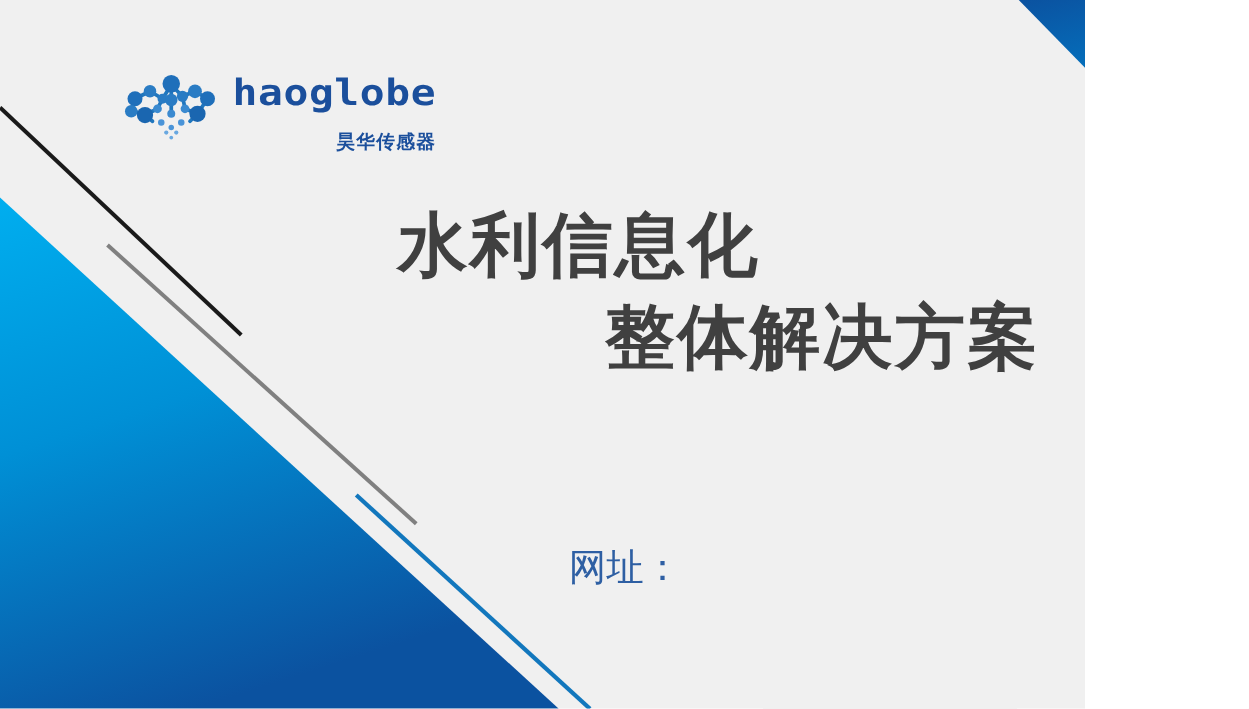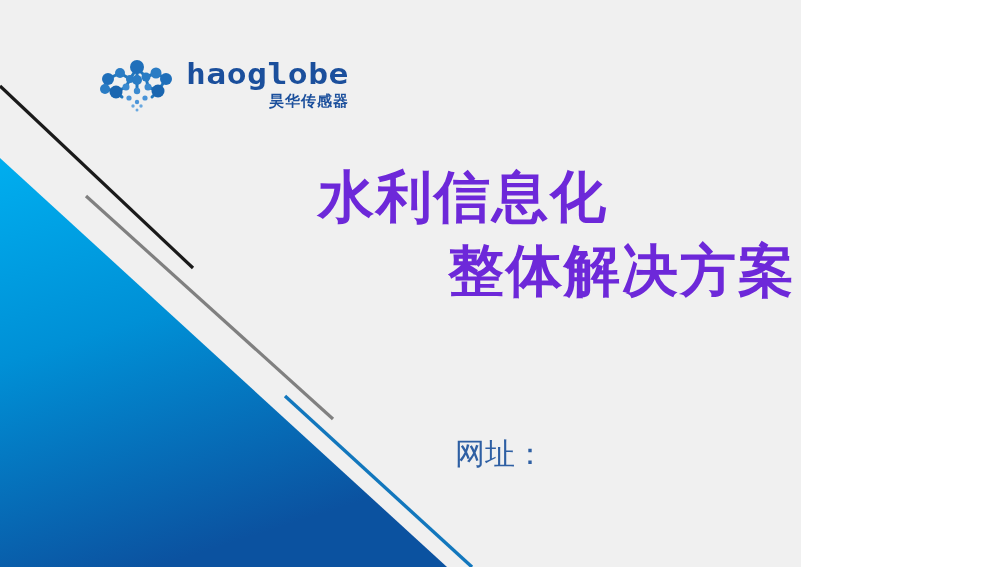--- a/index.html
+++ b/index.html
@@ -2,21 +2,21 @@
 <html><head>
 <meta charset="utf-8">
 <style>
   html, body {
     margin: 0;
     padding: 0;
     background: #ffffff;
   }
   #slide {
     position: relative;
-    width: 801px;
+    width: 868px;
     height: 567px;
     overflow: hidden;
     background: #F0F0F0;
     font-family: "Liberation Sans", sans-serif;
   }
   .bg-svg {
     position: absolute;
     left: 0; top: 0;
     width: 999px;
     height: 567px;
@@ -46,46 +46,46 @@
     font-family: "DejaVu Sans Mono", monospace;
     font-size: 33px;
     font-weight: 700;
     letter-spacing: 0.5px;
     color: #1B4F9C;
     line-height: 1;
     transform: scaleY(0.88);
     transform-origin: left top;
   }
   .logo-sub {
-    font-family: Liberation Serif, serif;
+    font-family: Liberation Sans, sans-serif;
     font-size: 15px;
     font-weight: 700;
     color: #1B4F9C;
     letter-spacing: 1px;
-    margin-top: 2px;
+    margin-top: 14px;
     line-height: 1;
   }
   
   .title-wrap {
     position: absolute;
     left: 0;
     top: 160px;
     width: 999px;
   }
   .title-line {
     font-family: "DejaVu Sans", sans-serif;
     font-weight: 700;
     font-size: 56px;
-    color: #6d28d9;
+    color: #404040;
     letter-spacing: 2px;
     line-height: 1.32;
     white-space: pre;
   }
   .title-line-1 { padding-left: 318px; }
-  .title-line-2 { padding-left: 448px; }
+  .title-line-2 { padding-left: 448px; margin-left: 36px; }
 
   .url-row {
     position: absolute;
     left: 455px;
     top: 418px;
     display: flex;
     align-items: baseline;
     color: #2E5FA3;
     white-space: pre;
   }

